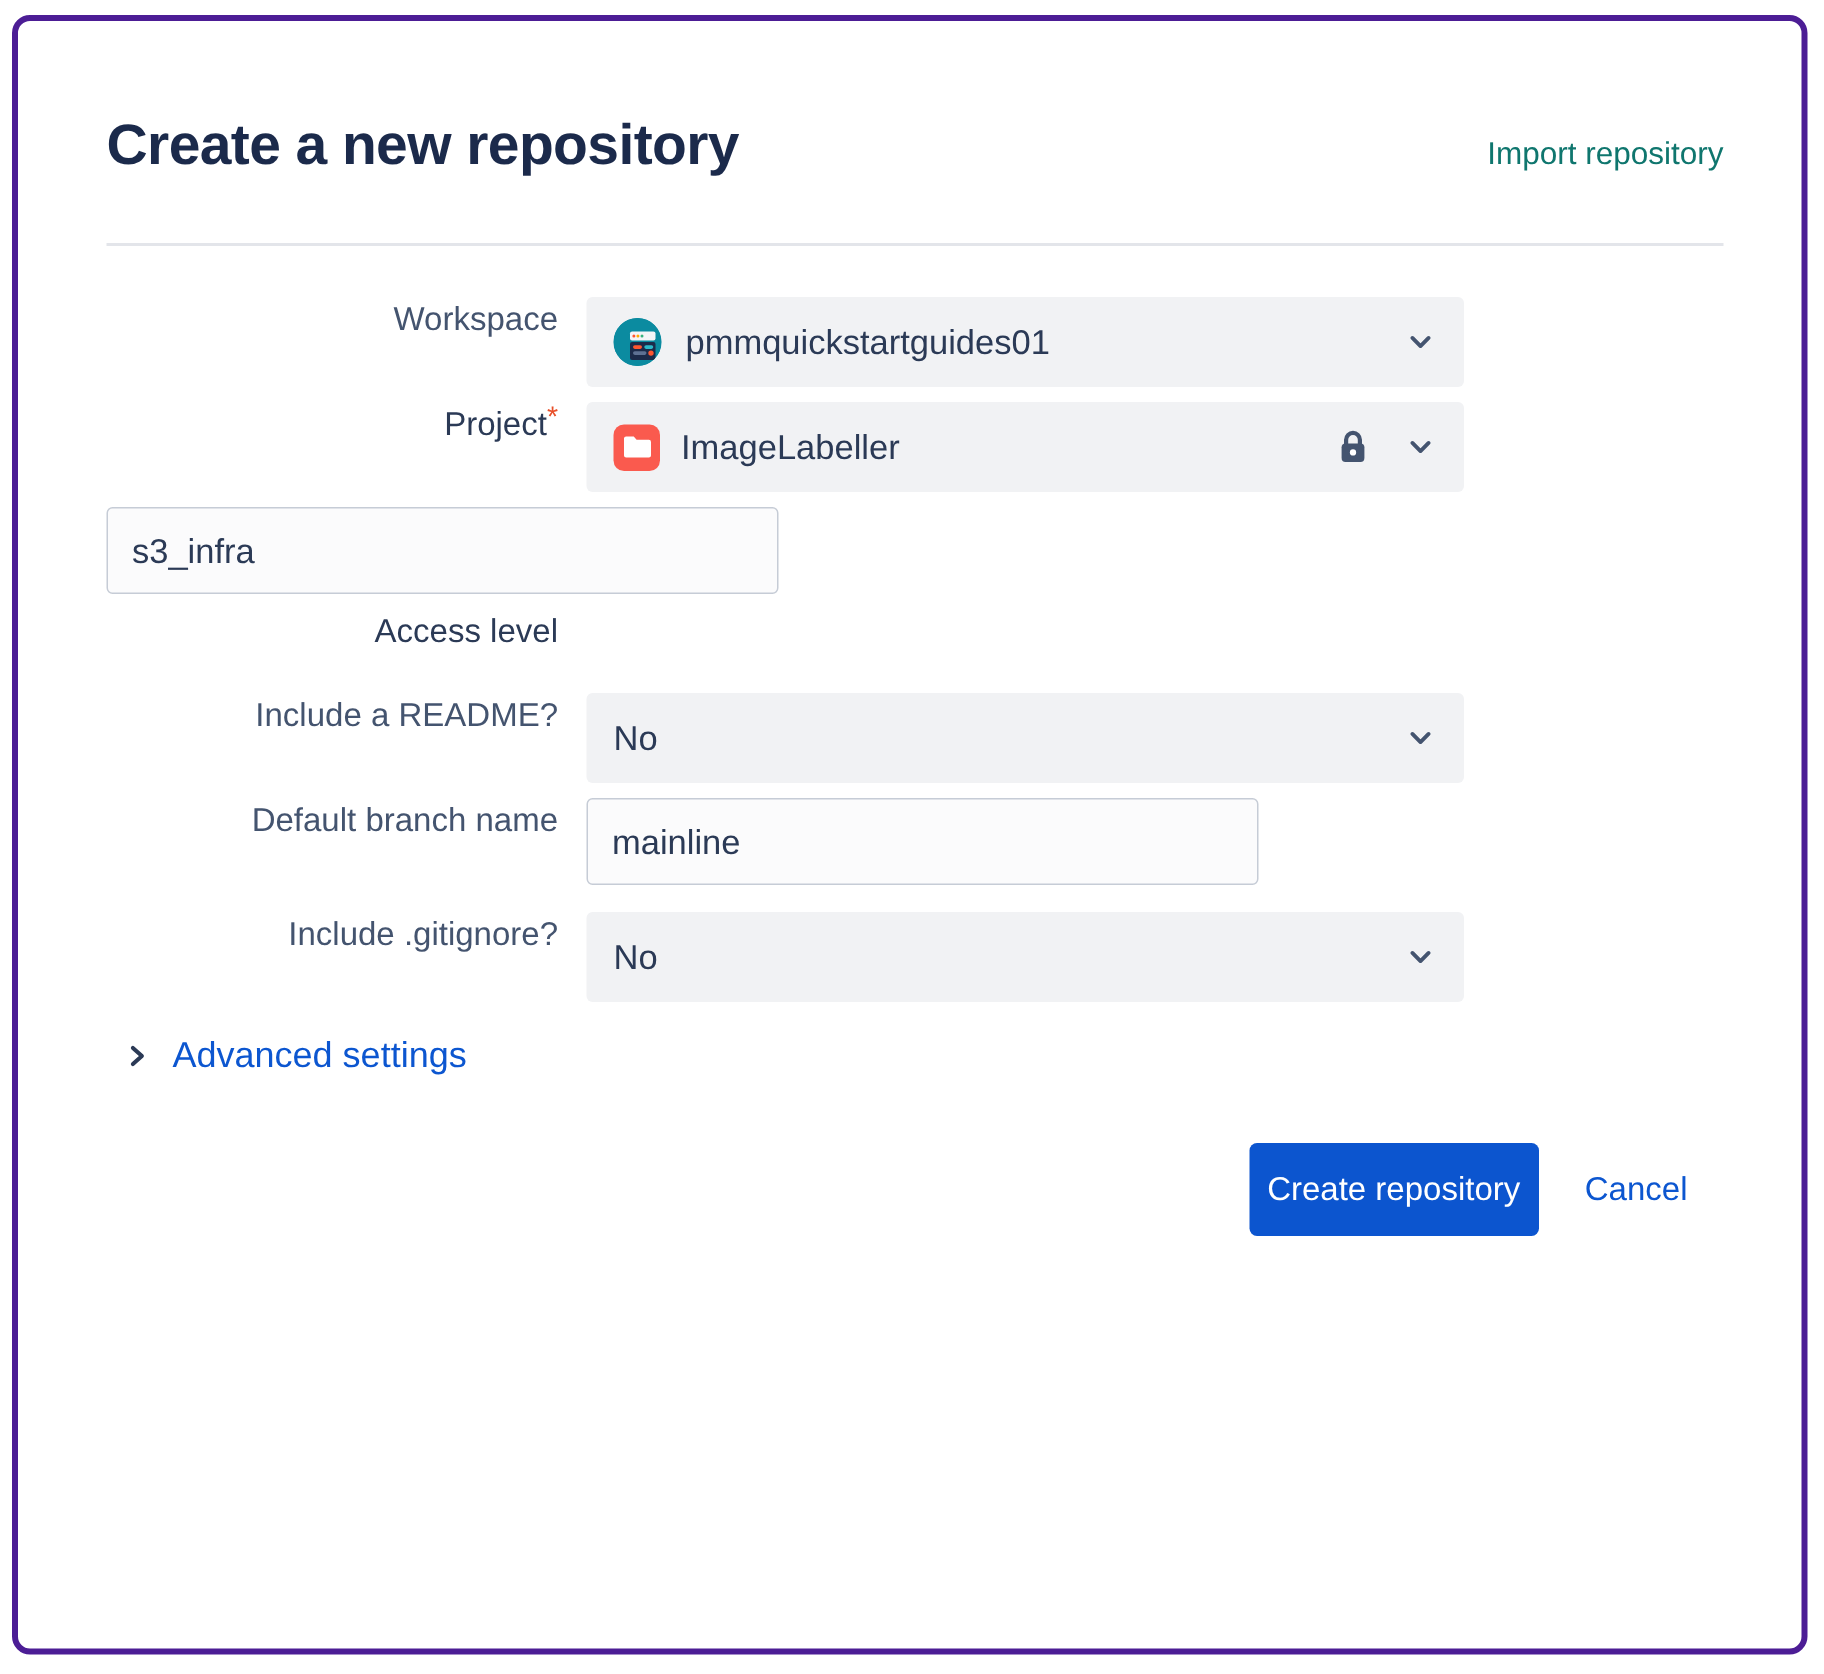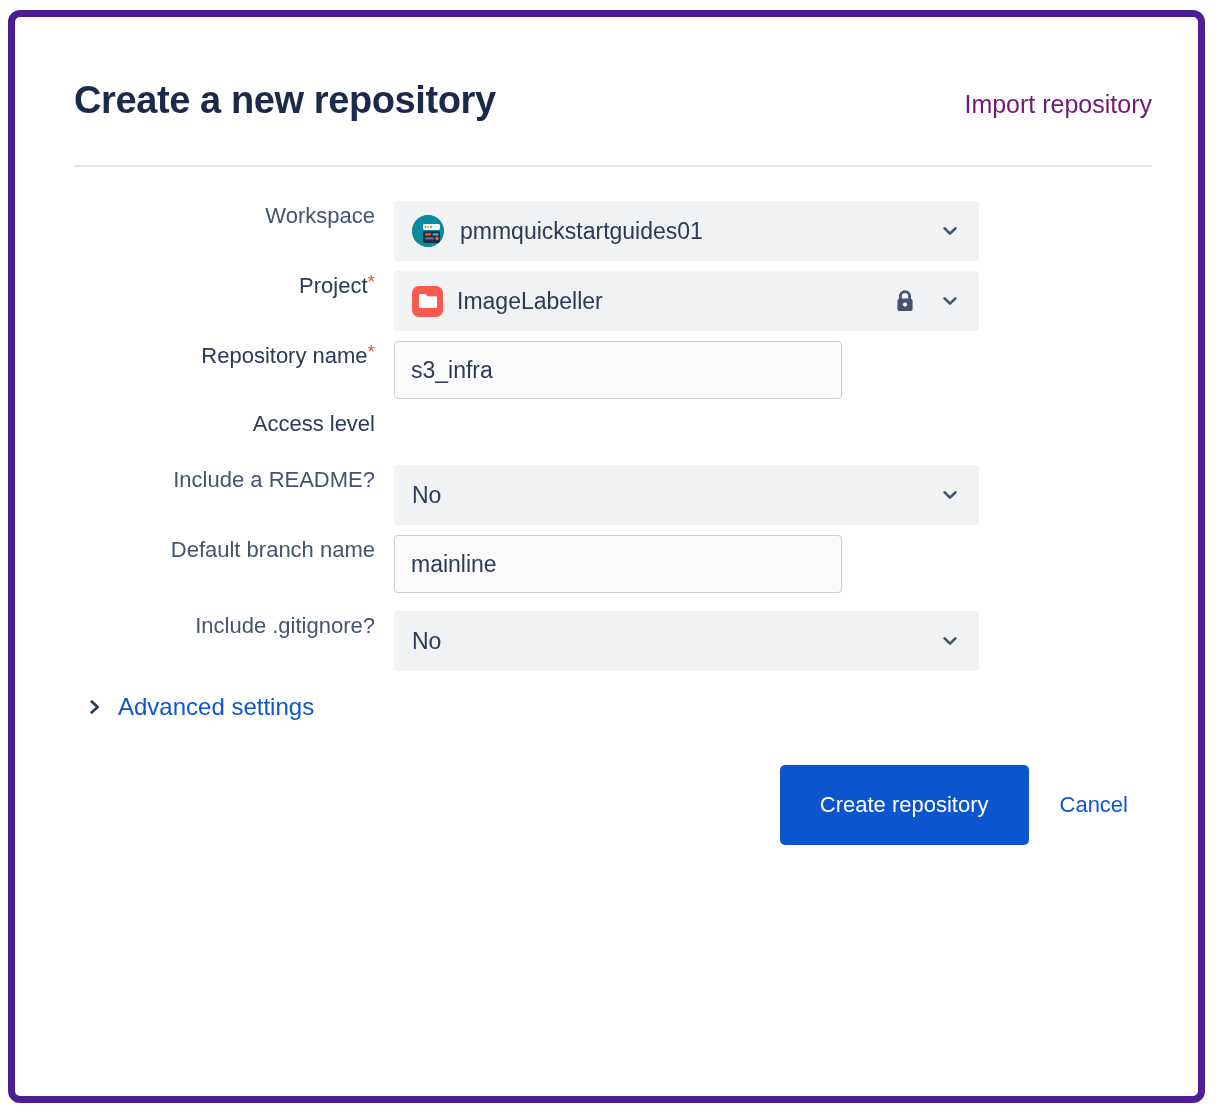--- a/index.html
+++ b/index.html
@@ -16,21 +16,21 @@
   }
 
   .card {
     position: absolute;
     left: 8px;
     top: 10px;
     width: 1197px;
     height: 1093px;
     box-sizing: border-box;
     background: #ffffff;
-    border: 7px solid #4c1d95;
+    border: 4px solid #4c1d95;
     border-radius: 12px;
   }
 
   .inner {
     position: absolute;
     left: 59px;
     top: 60px;
     width: 1078px;
   }
 
@@ -43,22 +43,22 @@
   }
   .page-title {
     font-size: 38px;
     font-weight: bold;
     color: #1b2a4b;
     letter-spacing: -0.4px;
     margin: 0;
     line-height: 46px;
   }
   .import-link {
-    font-size: 25px;
-    color: #701a75;
+    font-size: 21px;
+    color: #0f766e;
     text-decoration: none;
     line-height: 26px;
     white-space: nowrap;
   }
   .divider {
     margin-top: 26px;
     height: 2px;
     background: #e3e5ea;
     width: 1078px;
   }
@@ -227,22 +227,22 @@
     margin-top: 44px;
     padding-right: 18px;
   }
   .btn-primary {
     background: #0c55cf;
     color: #ffffff;
     border: none;
     border-radius: 5px;
     font-family: "Liberation Sans", sans-serif;
     font-size: 22px;
-    height: 80px;
-    padding: 0 40px;
+    height: 62px;
+    padding: 0 12px;
     cursor: pointer;
     line-height: 62px;
   }
   .btn-link {
     font-size: 22px;
     color: #0c56d0;
     text-decoration: none;
     margin-left: 25px;
     cursor: pointer;
     background: none;
@@ -318,23 +318,20 @@
             <span class="chev-down">
               <svg width="18" height="18" viewBox="0 0 18 18">
                   <path d="M3.6 6.3 L9 11.7 L14.4 6.3" fill="none" stroke="#44546f" stroke-width="2.6" stroke-linecap="round" stroke-linejoin="round"></path>
                 </svg>
             </span>
           </div>
         </div>
       </div>
 
       <div class="row">
-        <div class="label-col dark">
-          <span>Repository name</span><span class="req">*</span>
-        </div>
         <div class="field-col">
           <input class="text-input" type="text" value="s3_infra" style="">
         </div>
       </div>
 
       <div class="row" style="margin-bottom:4px;">
         <div class="label-col dark" style="padding-top:0;">
           <span>Access level</span>
         </div>
       </div>

